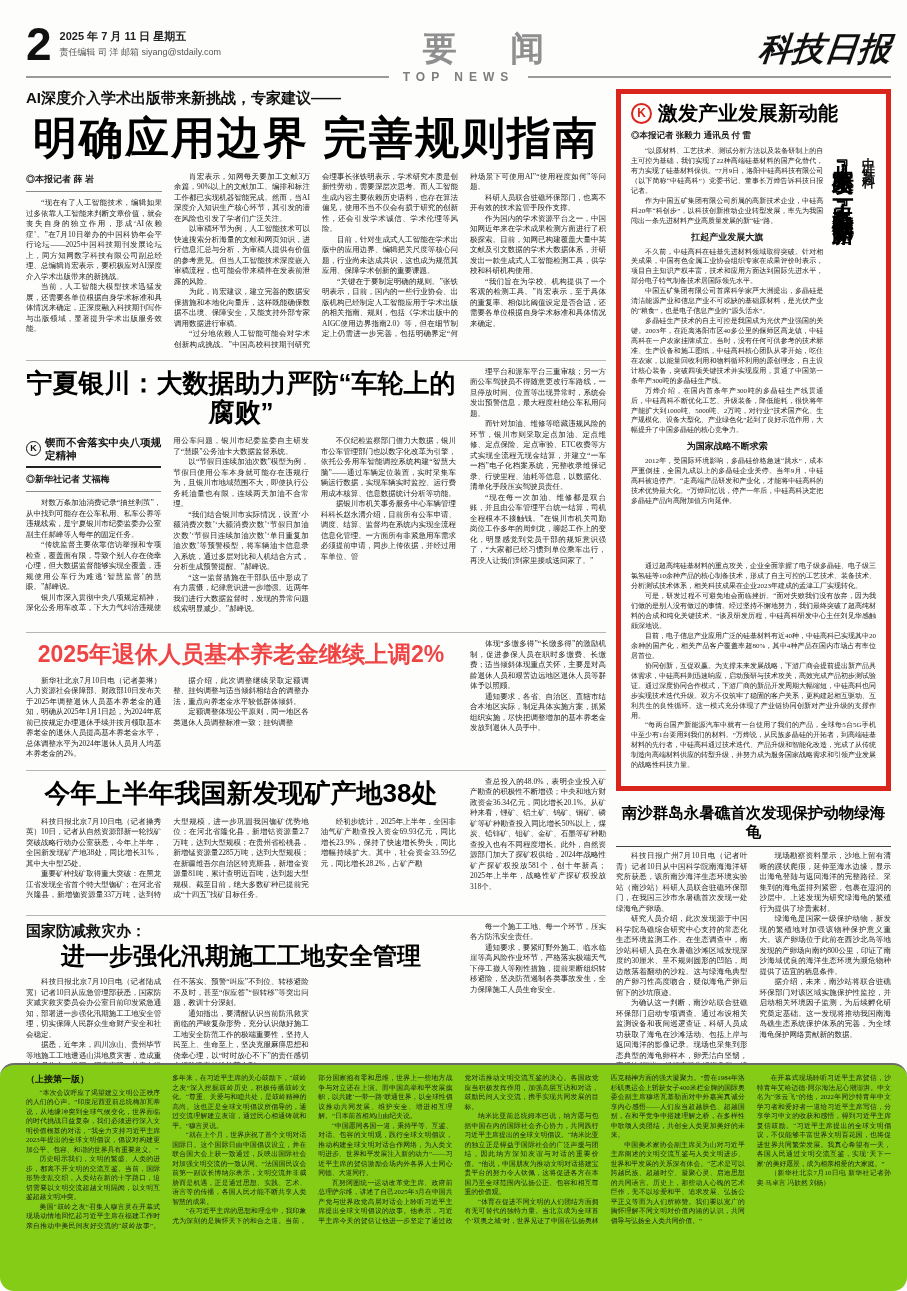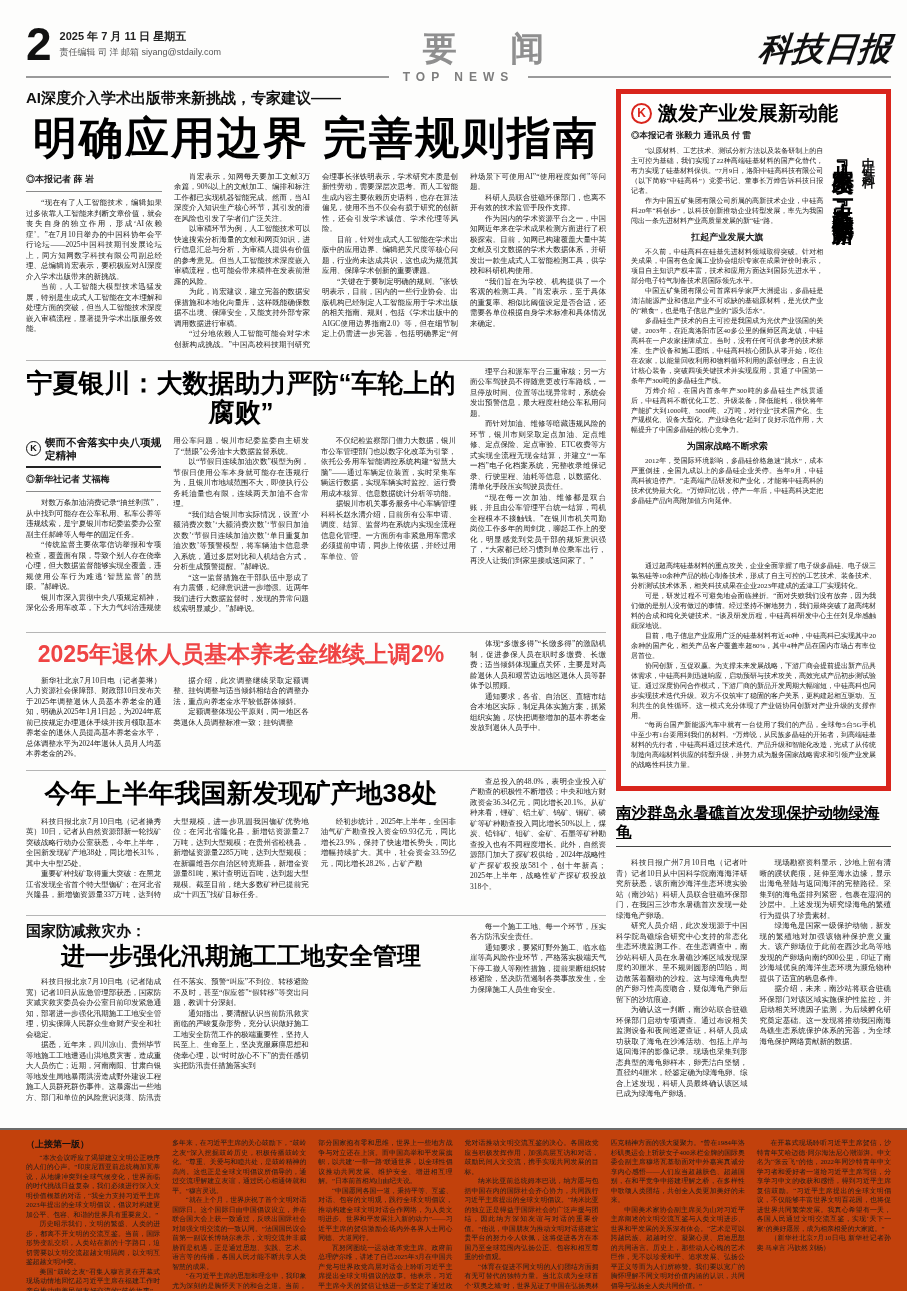--- a/index.html
+++ b/index.html
@@ -59,26 +59,26 @@
   .rb-body{font-size:7px;line-height:1.42;}
   .rb-split{display:flex;align-items:center;}
   .rb-narrow{flex:1;height:402px;overflow:hidden;margin-right:8px;}
   .v-headline{writing-mode:vertical-rl;height:402px;overflow:hidden;}
   .v-prefix{display:block;font:bold 13px/1.3 "Liberation Sans",sans-serif;letter-spacing:6px;color:#111;margin-left:4px;}
   .v-main{display:block;font:bold 22px/1.08 "Liberation Sans",sans-serif;color:#000;letter-spacing:2px;}
   .rb-bottom{height:212px;overflow:hidden;margin-top:13px;}
   .subhead{font:bold 9px/1.4 "Liberation Sans",sans-serif;text-align:center;text-indent:0;margin:4px 0;}
   
   .turtle{margin-top:6px;}
-  .headline-sm{font:bold 15.5px/1.2 "Liberation Sans",sans-serif;color:#000;text-align:left;
-               border-bottom:1px solid #444;padding-bottom:5px;margin-bottom:11px;text-decoration:underline;}
+  .headline-sm{font:bold 15.5px/1.2 "Liberation Sans",sans-serif;color:#000;text-align:center;
+               border-bottom:1px solid #444;padding-bottom:5px;margin-bottom:4px;}
   .turtle-body{height:248px;}
   
-  .continuation{position:absolute;left:0;right:0;bottom:0;height:163px;background:#c2410c;
-                border-top:2px solid #6b6b6b;padding:8px 16px 6px 26px;box-sizing:border-box;}
+  .continuation{position:absolute;left:0;right:0;bottom:0;height:228px;background:#84cc16;
+                border-top:2px solid #6b6b6b;padding:8px 16px 6px 26px;box-sizing:border-box;border-radius:14px;}
   .cont-label{font:bold 9px/1.4 "Liberation Sans",sans-serif;color:#111;margin:0 0 2px 0;}
   .cont-body{font-size:6.8px;line-height:1.4;height:160px;}
 </style>
 </head>
 <body>
 
 <div class="page">
 
   <header class="masthead">
     <div class="mast-left">
@@ -104,21 +104,21 @@
   <div class="content">
 
     <div class="left-col">
 
       <section class="article">
         <div class="kicker">AI深度介入学术出版带来新挑战，专家建议——</div>
         <h1 class="headline-xl">明确应用边界 完善规则指南</h1>
         <div class="body cols4" style="height:182px;">
           <div class="byline">◎本报记者 薛 岩</div>
         <p class="para">“现在有了人工智能技术，编辑如果过多依靠人工智能来判断文章价值，就会丧失自身的独立作用，形成‘AI依赖症’。”在7月10日举办的中国科协年会平行论坛——2025中国科技期刊发展论坛上，同方知网数字科技有限公司副总经理、总编辑肖宏表示，要积极应对AI深度介入学术出版带来的新挑战。</p>
-            <p class="para">当前，人工智能大模型技术迅猛发展，特别是生成式人工智能在文本理解和处理方面的突破，但当人工智能技术深度嵌入审稿流程，显著提升学术出版服务效能。</p>
+            <p class="para">当前，人工智能大模型技术迅猛发展，还需要各单位根据自身学术标准和具体情况来确定，正深度融入科技期刊写作与出版领域，显著提升学术出版服务效能。</p>
             <p class="para">肖宏表示，知网每天要加工文献3万余篇，90%以上的文献加工、编排和标注工作都已实现机器智能完成。然而，当AI深度介入知识生产核心环节，其引发的潜在风险也引发了学者们广泛关注。</p>
             <p class="para">以审稿环节为例，人工智能技术可以快速搜索分析海量的文献和网页知识，进行信息汇总与分析，为审稿人提供有价值的参考意见。但当人工智能技术深度嵌入审稿流程，也可能会带来稿件在发表前泄露的风险。</p>
             <p class="para">为此，肖宏建议，建立完善的数据安保措施和本地化向量库，这样既能确保数据不出境、保障安全，又能支持外部专家调用数据进行审稿。</p>
             <p class="para">“过分地依赖人工智能可能会对学术创新构成挑战。”中国高校科技期刊研究会理事长张铁明表示，学术研究本质是创新性劳动，需要深层次思考。而人工智能生成内容主要依赖历史语料，也存在算法偏见，使用不当不仅会有损于研究的创新性，还会引发学术诚信、学术伦理等风险。</p>
             <p class="para">目前，针对生成式人工智能在学术出版中的应用边界、编辑把关尺度等核心问题，行业尚未达成共识，这也成为规范其应用、保障学术创新的重要课题。</p>
             <p class="para">“关键在于要制定明确的规则。”张铁明表示，目前，国内的一些行业协会、出版机构已经制定人工智能应用于学术出版的相关指南、规则，包括《学术出版中的AIGC使用边界指南2.0》等，但在细节制定上仍需进一步完善，包括明确界定“何种场景下可使用AI”“使用程度如何”等问题。</p>
             <p class="para">科研人员联合驻礁环保部门，也离不开有效的技术监管手段作支撑。</p>
             <p class="para">作为国内的学术资源平台之一，中国知网近年来在学术成果检测方面进行了积极探索。目前，知网已构建覆盖大量中英文献及引文数据的学术大数据体系，并研发出一款生成式人工智能检测工具，供学校和科研机构使用。</p>
             <p class="para">“我们旨在为学校、机构提供了一个客观的检测工具。”肖宏表示，至于具体的重复率、相似比阈值设定是否合适，还需要各单位根据自身学术标准和具体情况来确定。</p>
           </div>

